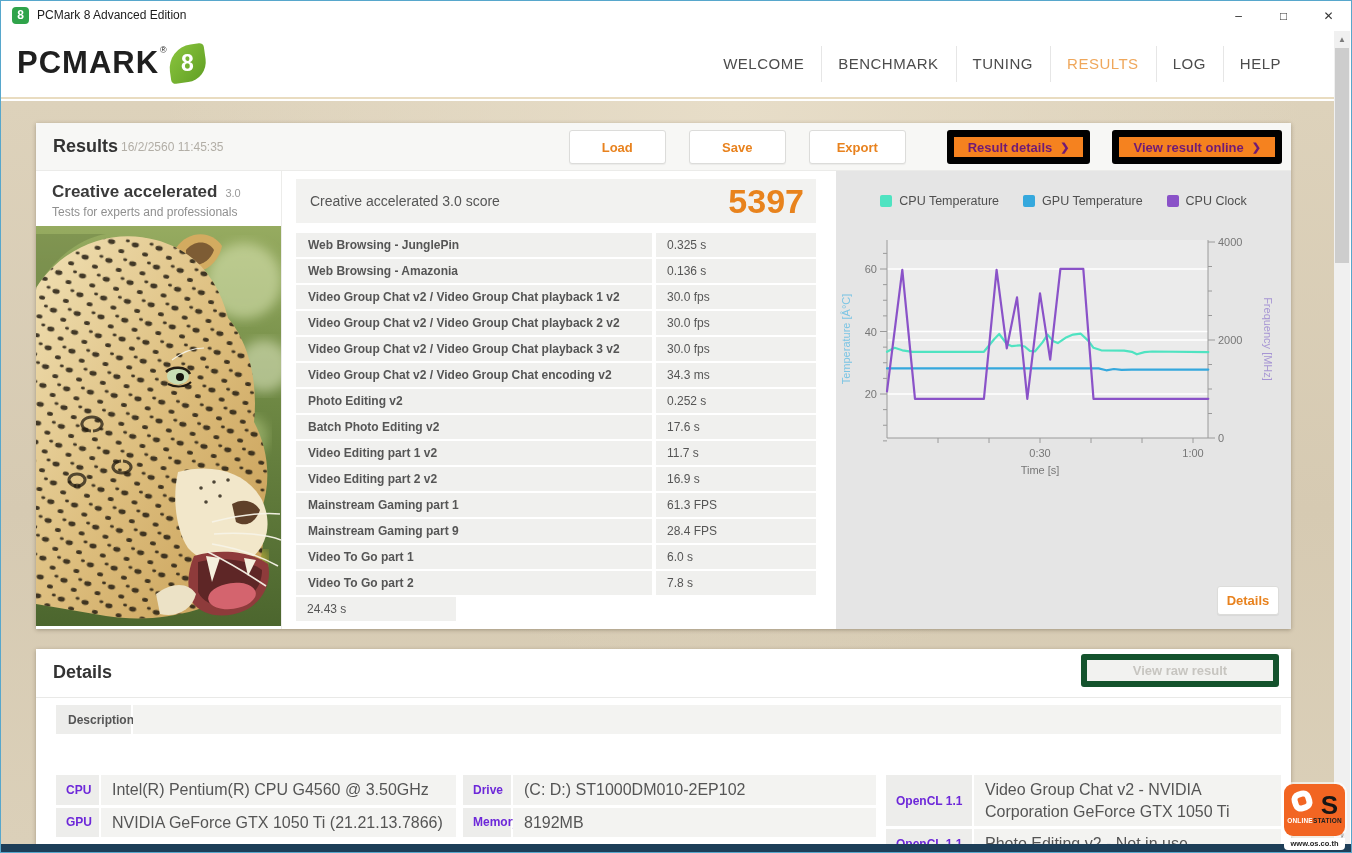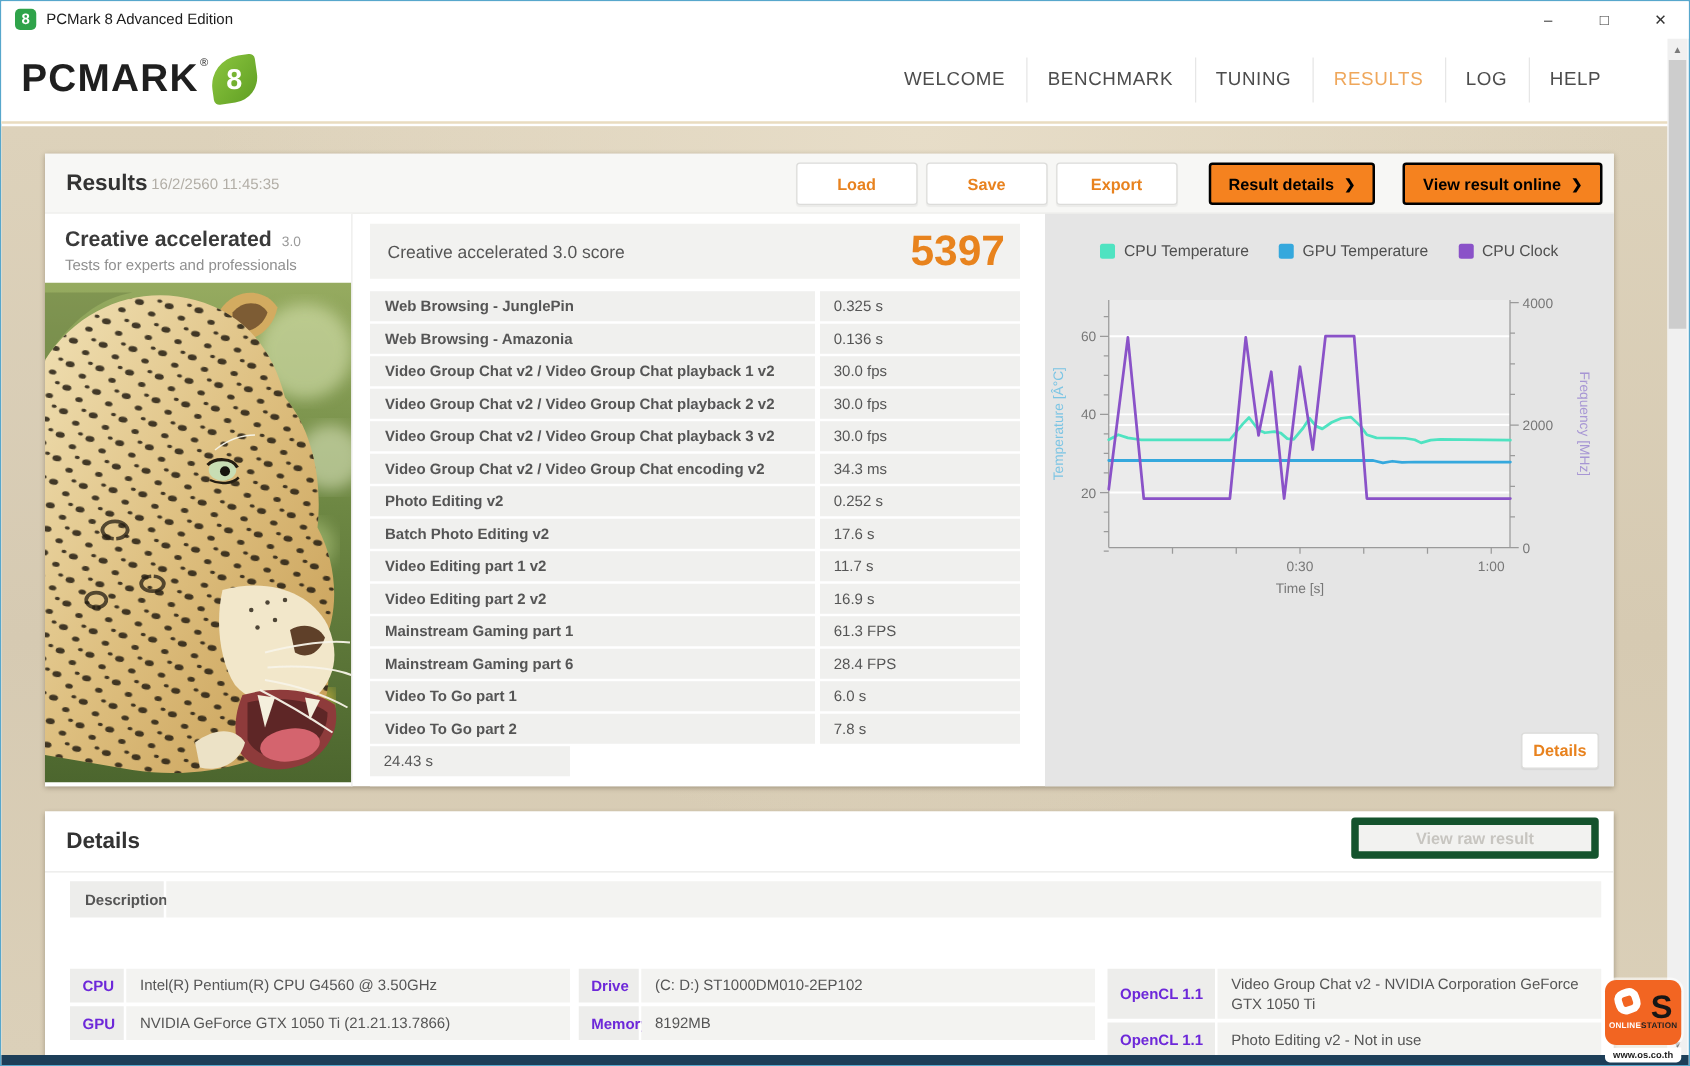--- a/index.html
+++ b/index.html
@@ -43,23 +43,23 @@
   
   .card { position:absolute; background:#fff; box-shadow:0 1px 4px rgba(60,50,30,.35); }
   .results-card { left:35px; top:122px; width:1255px; height:506px; }
   .card-header { position:absolute; left:0; top:0; right:0; height:48px; background:#f7f7f5;
                  border-bottom:1px solid #ebebe9; }
   .card-title { position:absolute; left:17px; top:13px; font-size:18px; font-weight:bold; color:#333; }
   .card-stamp { position:absolute; left:85px; top:17px; font-size:12px; color:#b2aea6; }
   .toolbar { position:absolute; right:9px; top:7px; display:flex; align-items:center; }
   .btn { height:34px; border-radius:3px; font-size:13px; font-weight:bold; text-align:center;
          display:flex; align-items:center; justify-content:center; cursor:pointer; }
-  .btn-light { width:97px; background:#fff; border:1px solid #dcdcda; color:#e8821e; margin-right:7px;
+  .btn-light { width:97px; background:#fff; border:1px solid #dcdcda; color:#e8821e; margin-right:23px;
                box-shadow:0 1px 1px rgba(0,0,0,.05); }
-  .btn-orange { background:#f5821f; border:2px solid #000000; color:#000000; padding:0 14px; }
+  .btn-orange { background:#f5821f; border:7px solid #000000; color:#701a75; padding:0 14px; }
   .btn .chev { font-size:11px; margin-left:8px; }
   .gap18 { width:18px; } .gap22 { width:22px; }
 
   
   .left-panel { position:absolute; left:0; top:48px; width:246px; bottom:0; background:#fff;
                 border-right:1px solid #ececea; }
   .bm-title { position:absolute; left:16px; top:11px; font-size:17px; font-weight:bold; color:#3a3a3a; }
   .bm-ver { font-size:11px; font-weight:normal; color:#9a9a9a; margin-left:8px; }
   .bm-sub { position:absolute; left:16px; top:34px; font-size:12px; color:#8f8f8f; }
   .bm-image { position:absolute; left:0; top:55px; width:245px; height:400px; }
@@ -103,21 +103,21 @@
                 display:flex; align-items:center; padding-left:12px; margin-right:2px; }
   .meta-value { flex:1; background:#f3f3f1; font-size:12px; color:#555;
                 display:flex; align-items:center; padding-left:12px; }
   .sys-col { position:absolute; top:126px; }
   .sys-left { left:20px; width:400px; }
   .sys-mid { left:427px; width:413px; }
   .sys-right { left:850px; width:395px; }
   .sys-row { display:flex; margin-bottom:3px; min-height:27px; }
   .sys-label { background:#ededeb; font-size:12px; font-weight:bold; color:#6d28d9;
                display:flex; align-items:center; padding-left:10px; margin-right:2px; }
-  .sys-value { flex:1; background:#f3f3f1; font-size:12px; color:#555;
+  .sys-value { flex:1; background:#f3f3f1; font-size:16px; color:#555;
                display:flex; align-items:center; padding:4px 8px 4px 11px; line-height:1.35; }
   .sys-left .sys-label { width:43px; }
   .sys-mid .sys-label { width:48px; }
   .sys-right .sys-label { width:86px; }
 
   
   .scrollbar { position:absolute; right:1px; top:30px; bottom:8px; width:16px; background:#f0f0f0; }
   .scroll-arrow { position:absolute; left:0; width:16px; height:17px; color:#7a7a7a; font-size:8px;
                   display:flex; align-items:center; justify-content:center; }
   .scroll-up { top:0; } .scroll-down { bottom:0; }
@@ -312,21 +312,21 @@
           </div>
           <div class="trow">
             <div class="tcell tlabel">Video Editing part 2 v2</div>
             <div class="tcell tvalue">16.9 s</div>
           </div>
           <div class="trow">
             <div class="tcell tlabel">Mainstream Gaming part 1</div>
             <div class="tcell tvalue">61.3 FPS</div>
           </div>
           <div class="trow">
-            <div class="tcell tlabel">Mainstream Gaming part 6</div>
+            <div class="tcell tlabel">Mainstream Gaming part 9</div>
             <div class="tcell tvalue">28.4 FPS</div>
           </div>
           <div class="trow">
             <div class="tcell tlabel">Video To Go part 1</div>
             <div class="tcell tvalue">6.0 s</div>
           </div>
           <div class="trow">
             <div class="tcell tlabel">Video To Go part 2</div>
             <div class="tcell tvalue">7.8 s</div>
           </div>

